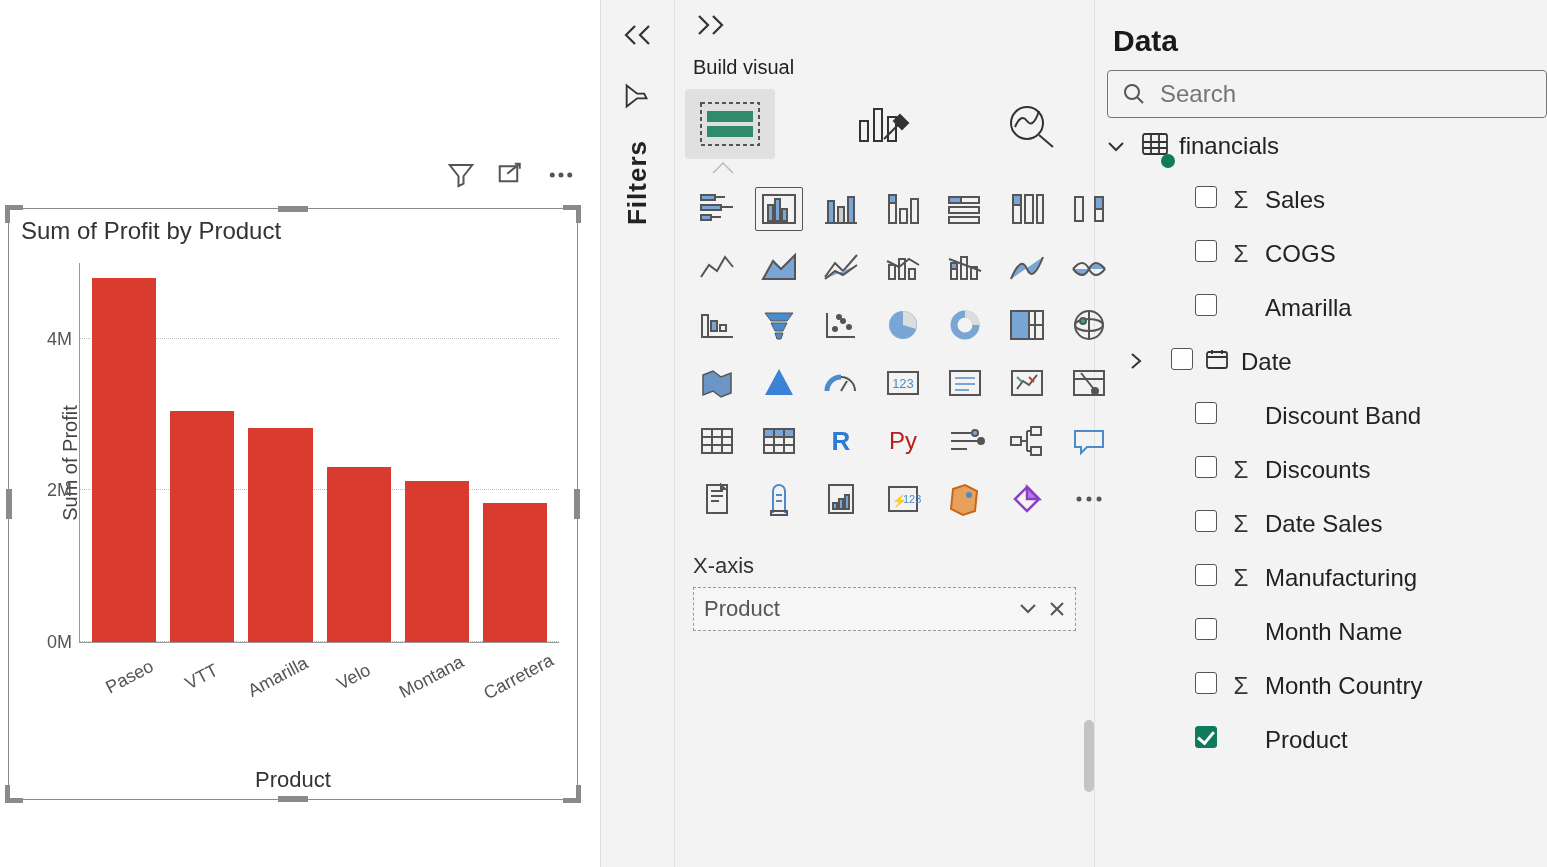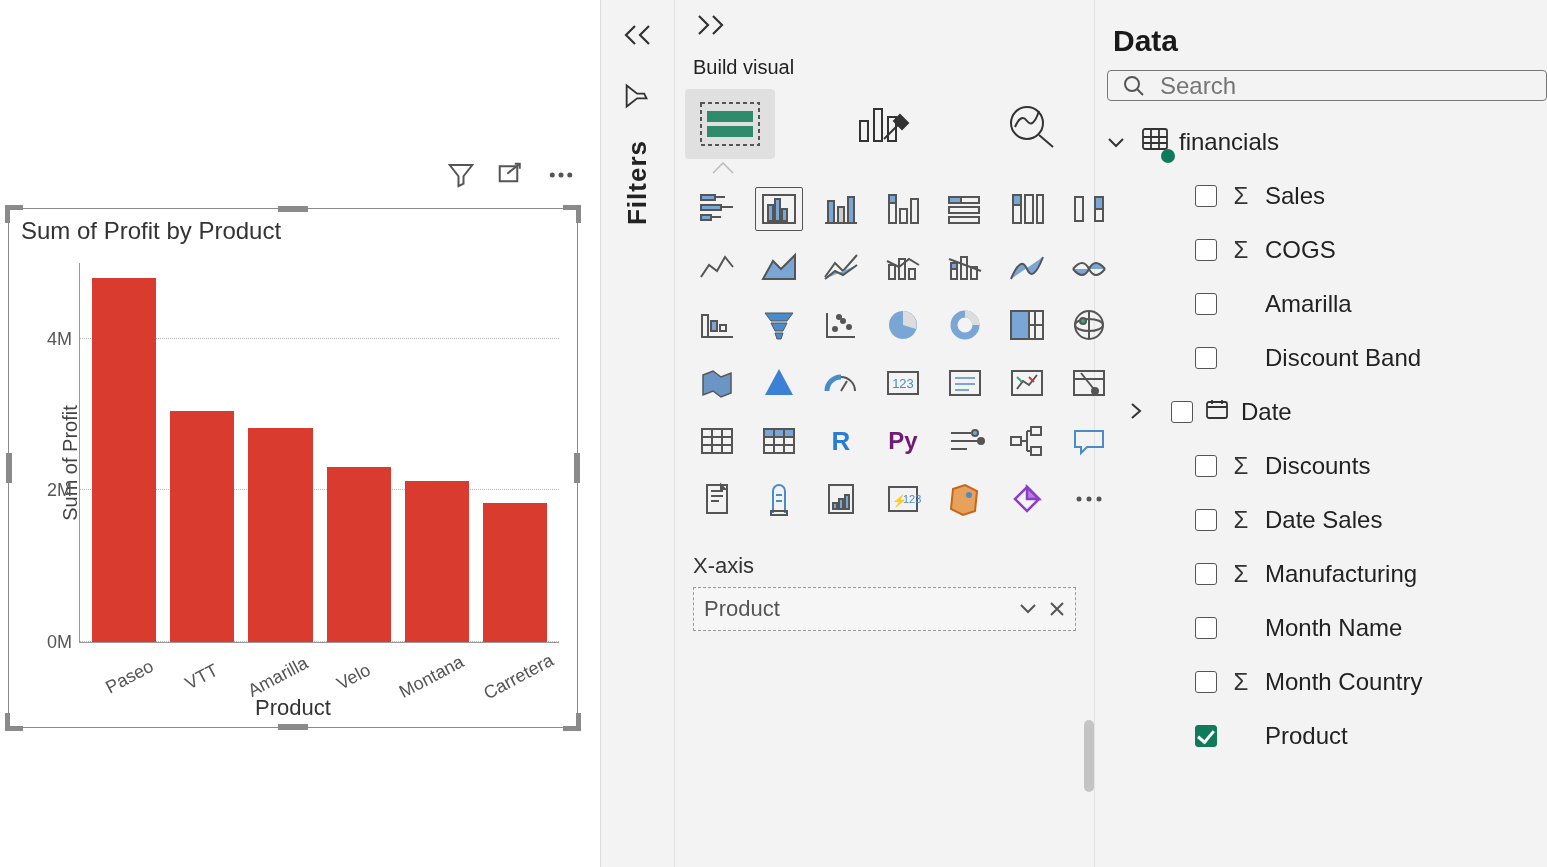--- a/index.html
+++ b/index.html
@@ -27,21 +27,21 @@
     display: flex;
     gap: 20px;
     align-items: center;
   }
   .visual-toolbar .ico { width:30px; height:30px; color:#555; }
   .chart-box {
     position: absolute;
     left: 8px;
     top: 208px;
     width: 570px;
-    height: 520px;
+    height: 592px;
     border: 1px solid #8a8a8a;
     background:#fff;
   }
   .sel-handle {
     position: absolute; width:18px; height:18px;
   }
   .sel-handle.corner::before, .sel-handle.corner::after {
     content:""; position:absolute; background:#8a8a8a;
   }
   .sel-handle.corner::before { width:18px; height:5px; }
@@ -91,37 +91,37 @@
   .sub-title { font-size:20px; color:#222; padding:8px 0 10px 18px;}
   .tab-row { display:flex; gap:62px; padding:0 16px 6px 10px; align-items:center;}
   .tab-btn { width:90px; height:70px; display:flex; align-items:center; justify-content:center; border-radius:4px;}
   .tab-btn.active { background:#e0e0e0;}
   .tab-caret { width:24px; height:12px; margin-left:36px; margin-top:-4px; color:#bbb;}
   .viz-grid { display:grid; grid-template-columns:repeat(7,48px); gap:14px 14px; padding:14px 18px; }
   .viz-item { width:48px; height:44px; display:flex; align-items:center; justify-content:center; color:#555; border-radius:2px;}
   .viz-item.sel { border:1.5px solid #555;}
   .viz-item svg { width:40px; height:36px;}
   .r-txt { font-size:26px; font-weight:700; color:#2b7cd3;}
-  .py-txt { font-size:24px; font-weight:700; color:#701a75;}
+  .py-txt { font-size:24px; font-weight:400; color:#b91c1c;}
   
   .field-well { padding:18px 18px 0 18px; font-size:22px; color:#333;}
   .well-box { margin-top:8px; border:1.5px dashed #9a9a9a; background:#f6f6f6; padding:8px 10px; display:flex; justify-content:space-between; align-items:center; color:#555; font-size:22px;}
   .scroll-ind { position:absolute; right:0; top:720px; width:10px; height:72px; background:#c4c4c4; border-radius:5px;}
   
   .data-panel {
     flex:1;
     background:#f3f3f3;
     border-left:1px solid #e2e2e2;
     padding-top:12px;
     overflow:hidden;
   }
-  .data-search { margin:6px 0 14px 12px; border:1.5px solid #777; border-radius:4px; height:31px; display:flex; align-items:center; padding:0 14px; gap:12px; background:#f3f3f3;}
+  .data-search { margin:6px 0 14px 12px; border:1.5px solid #777; border-radius:4px; height:48px; display:flex; align-items:center; padding:0 14px; gap:12px; background:#f3f3f3;}
   .data-search input { border:none; background:transparent; font-size:24px; outline:none; color:#333; width:240px;}
   .tree { padding-left:12px;}
-  .tree-row { display:flex; align-items:center; gap:10px; height:54px; font-size:24px; color:#222;}
+  .tree-row { display:flex; align-items:flex-start; gap:10px; height:54px; font-size:24px; color:#222;}
   .tree-row .caret { width:24px; color:#555;}
   .tree-row .cb { width:22px; height:22px; border:1.5px solid #555; border-radius:3px; background:#fff;}
   .tree-row .cb.checked { background:#0f7b5a; border-color:#0f7b5a; position:relative;}
   .tree-row .cb.checked::after { content:""; position:absolute; left:5px; top:1px; width:7px; height:13px; border:solid #fff; border-width:0 3px 3px 0; transform:rotate(40deg);}
   .tree-row .sig { width:28px; text-align:center; font-size:24px; color:#333;}
   .tree-row.indent1 { padding-left:54px;}
   .badge { position:relative;}
   .badge::after { content:""; position:absolute; right:-6px; bottom:-6px; width:14px; height:14px; border-radius:50%; background:#0f7b5a;}
   svg { overflow:visible;}
 </style>
@@ -587,39 +587,39 @@
           <span class="sig">Σ</span>
           <span>COGS</span>
         </div>
         <div class="tree-row indent1">
           <span class="caret"></span>
           <span class="cb"></span>
           <span class="sig"></span>
           <span>Amarilla</span>
         </div>
         <div class="tree-row indent1">
-          <span class="caret"></span>
-          <span class="cb"></span>
-          <span class="sig"></span>
-          <span>Discount Band</span>
-        </div>
-        <div class="tree-row indent1">
           <span class="caret" style="margin-left:-32px;margin-right:8px"><svg width="14" height="18" viewBox="0 0 14 18">
               <path d="M3 2l8 7-8 7" fill="none" stroke="#333" stroke-width="2"></path>
             </svg></span>
           <span class="cb"></span>
           <span class="sig"><svg width="24" height="22" viewBox="0 0 24 22" fill="none" stroke="#333" stroke-width="1.8">
               <rect x="2" y="4" width="20" height="16" rx="2"></rect>
               <path d="M2 9h20M7 2v4M17 2v4"></path>
             </svg></span>
           <span>Date</span>
         </div>
         <div class="tree-row indent1">
           <span class="caret"></span>
           <span class="cb"></span>
+          <span class="sig"></span>
+          <span>Discount Band</span>
+        </div>
+        <div class="tree-row indent1">
+          <span class="caret"></span>
+          <span class="cb"></span>
           <span class="sig">Σ</span>
           <span>Discounts</span>
         </div>
         <div class="tree-row indent1">
           <span class="caret"></span>
           <span class="cb"></span>
           <span class="sig">Σ</span>
           <span>Date Sales</span>
         </div>
         <div class="tree-row indent1">

